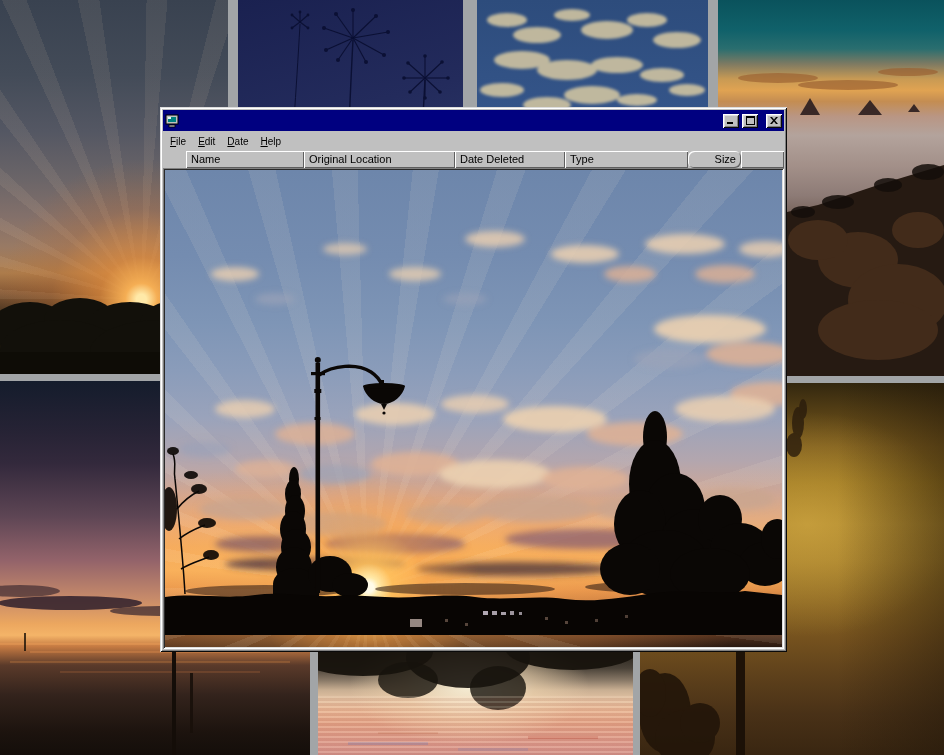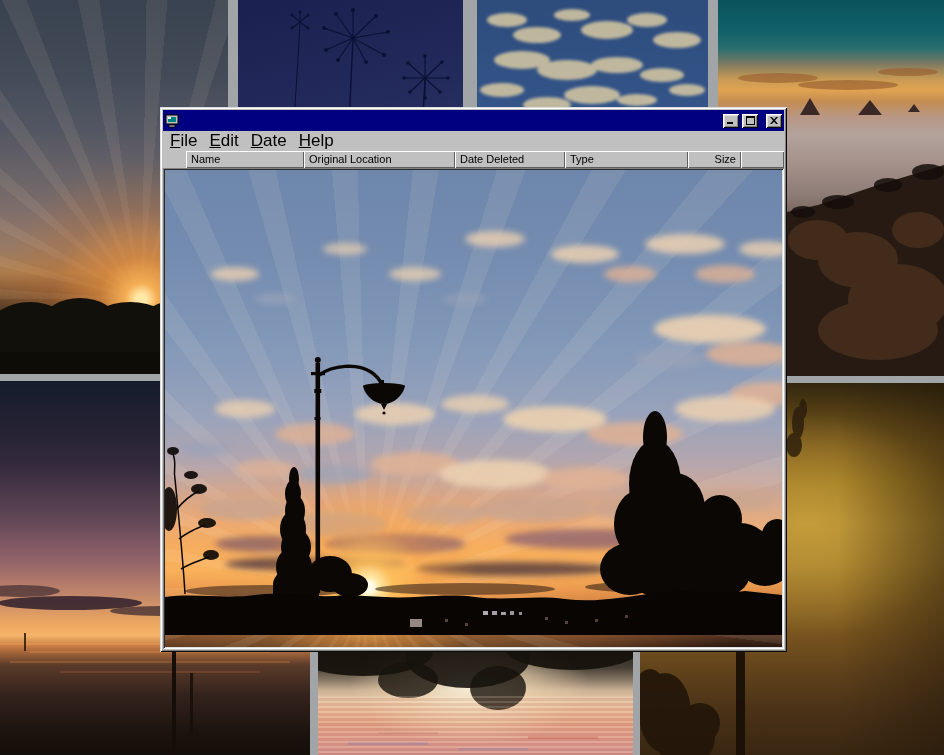--- a/index.html
+++ b/index.html
@@ -41,30 +41,30 @@
     display:flex;flex-direction:column;
     box-shadow: inset 1px 1px 0 #dcdcdc, inset -1px -1px 0 #0a0a0a, inset 2px 2px 0 #ffffff, inset -2px -2px 0 #808080;}
   .titlebar{height:19px;flex:0 0 auto;background:#000080;display:flex;align-items:center;padding:1px 2px;gap:3px;}
   .titlebar .title{color:#fff;font-size:11px;font-weight:bold;flex:0 1 auto;}
   .titlebar .spacer{flex:1;}
   .tb-btn{width:16px;height:14px;background:#c0c0c0;flex:0 0 auto;
     display:flex;align-items:center;justify-content:center;
     box-shadow: inset 1px 1px 0 #ffffff, inset -1px -1px 0 #0a0a0a, inset 2px 2px 0 #dfdfdf, inset -2px -2px 0 #808080;}
   .btn-gap{width:2px;flex:0 0 auto;}
   .menubar{height:20px;flex:0 0 auto;display:flex;align-items:center;padding-left:1px;}
-  .menu-item{display:inline-block;padding:2px 6px;font-size:17px;color:#000;}
+  .menu-item{display:inline-block;padding:2px 6px;font-size:10px;color:#000;}
   .menu-item::first-letter{text-decoration:underline;}
   .header-row{height:17px;flex:0 0 auto;display:flex;background:#c0c0c0;margin-left:23px;}
   .hcol{box-sizing:border-box;font-size:11px;color:#000;padding:2px 5px 0 5px;white-space:nowrap;overflow:hidden;
     box-shadow: inset 1px 1px 0 #ffffff, inset -1px -1px 0 #5f5f5f;}
   .hcol:nth-child(1){width:118px;}
   .hcol:nth-child(2){width:151px;}
   .hcol:nth-child(3){width:110px;}
   .hcol:nth-child(4){width:123px;}
-  .hcol:nth-child(5){width:53px;text-align:right;}
+  .hcol:nth-child(5){width:53px;text-align:right;border-radius:6px;}
   .hcol:nth-child(6){flex:1;}
   .list-area{flex:1;box-sizing:border-box;padding:2px;background:#c0c0c0;
     box-shadow: inset 1px 1px 0 #808080, inset -1px -1px 0 #ffffff, inset 2px 2px 0 #2a2a2a, inset -2px -2px 0 #dfdfdf;}
   .photo{width:100%;height:100%;position:relative;overflow:hidden;background:#6d86ab;}
   .photo .layer{position:absolute;inset:0;}
   .photo .sky{background:linear-gradient(180deg,#6d86ab 0%,#748cb0 18%,#7e95b6 32%,#8a9cba 42%,#9aa3bb 52%,#b3a6ae 61%,#cfa795 68%,#e7ad7d 74%,#f2af62 79%,#f6b45e 84%,#e2924a 88%,#b06a38 92%,#6a3e24 96%,#2a1a12 100%);}
   .photo .glow{background:radial-gradient(ellipse 500px 160px at 33% 88%, rgba(255,182,92,.55), rgba(255,160,80,.25) 55%, rgba(255,160,80,0) 80%);}
   .photo .rays{background:repeating-conic-gradient(from 190deg at 33% 88%, rgba(255,240,215,.09) 0 3.5deg, rgba(255,240,215,0) 3.5deg 11deg);}
   .photo .sun{background:radial-gradient(circle at 33% 87.5%, #fffbe8 0 5px, #ffe9a8 10px, rgba(255,192,92,.9) 24px, rgba(250,162,70,.38) 58px, rgba(250,150,60,0) 112px);}
   .photo svg{position:absolute;left:0;top:0;width:100%;height:100%;}

